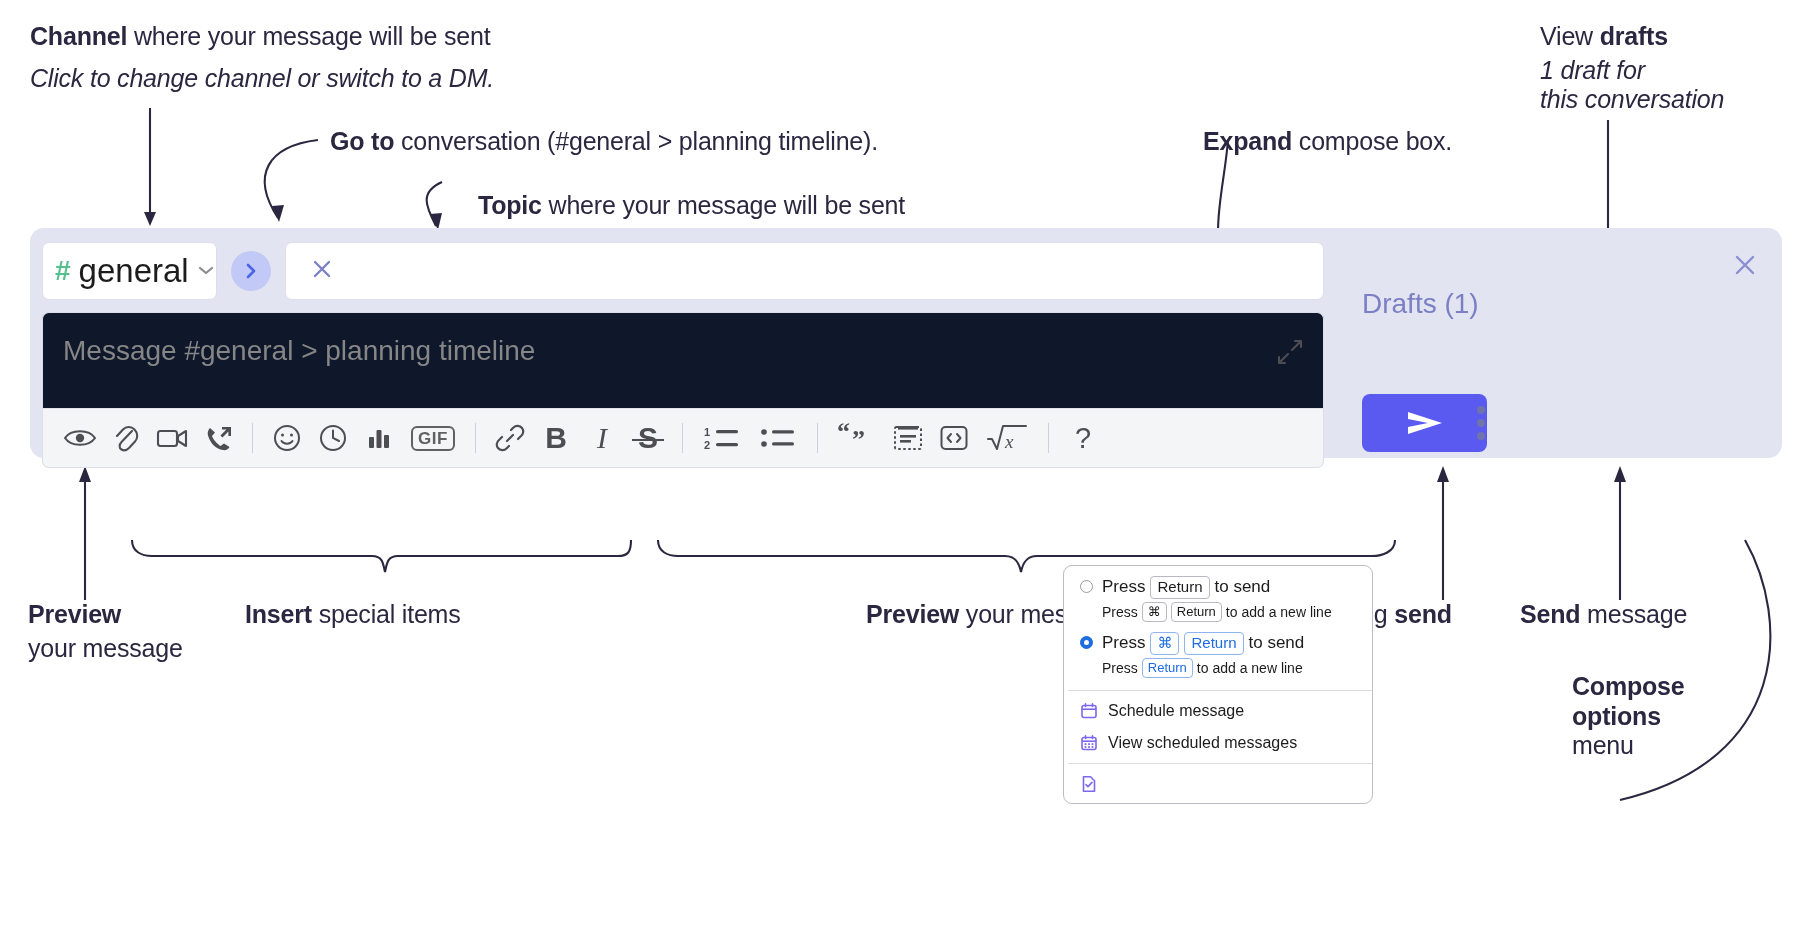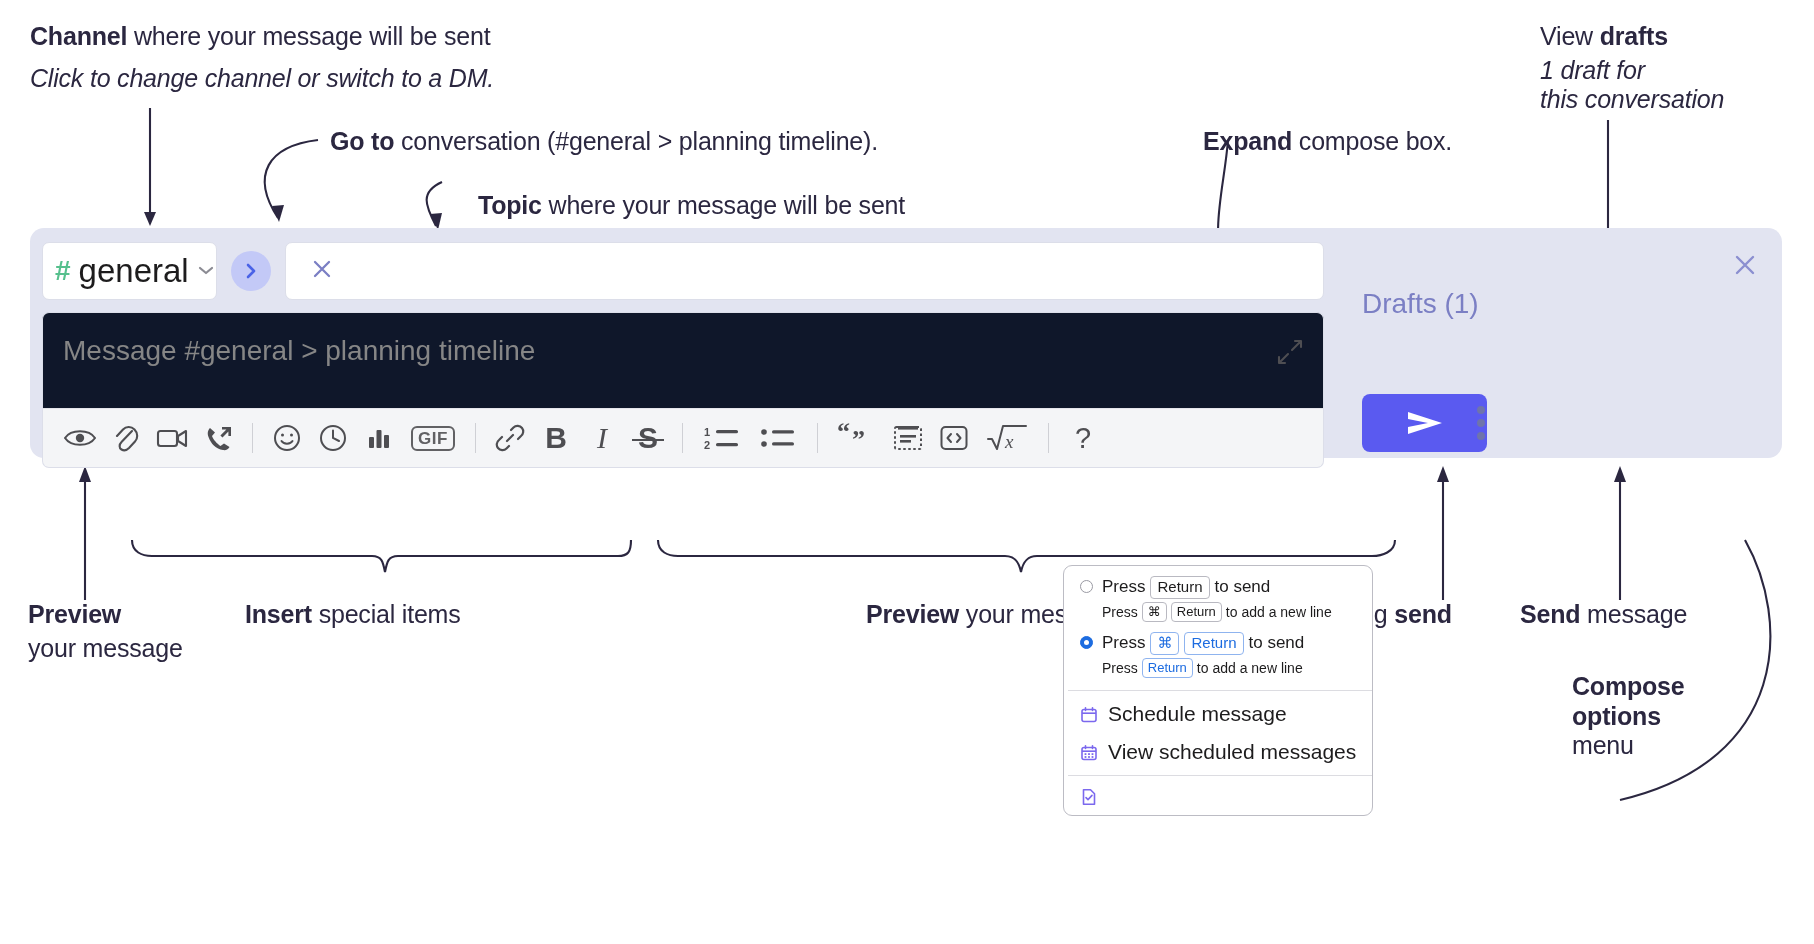--- a/index.html
+++ b/index.html
@@ -136,21 +136,21 @@
   .opt-main{font-size:17px;display:flex;align-items:center;gap:5px;flex-wrap:wrap;}
   .opt-sub{font-size:14px;display:flex;align-items:center;gap:4px;margin:3px 0 8px 34px;}
   .key{
     border:1px solid #b9b9c1;border-radius:4px;
     padding:1px 6px;font-size:15px;line-height:1.25;color:#1d1c1d;background:#fff;
     display:inline-block;
   }
   .key.sm{font-size:13px;padding:1px 5px;}
   .key.blue{border-color:#8fb4ef;color:#1d6ce0;}
   .menu-div{height:1px;background:#dcdce1;margin:4px 0;}
-  .menu-item{display:flex;align-items:center;gap:10px;padding:7px 12px;font-size:21px;}
+  .menu-item{display:flex;align-items:center;gap:10px;padding:7px 12px;font-size:16px;}
   .mi-icon{width:18px;height:18px;flex:none;}
 </style>
 </head>
 <body>
 
 <svg id="lines" viewBox="0 0 1814 944">
   <g fill="none" stroke="#2b2740" stroke-width="2.1">
 
     <path d="M150,108 L150,222"></path>
     <path d="M144,212 L150,226 L156,212" fill="#2b2740" stroke="none"></path>

